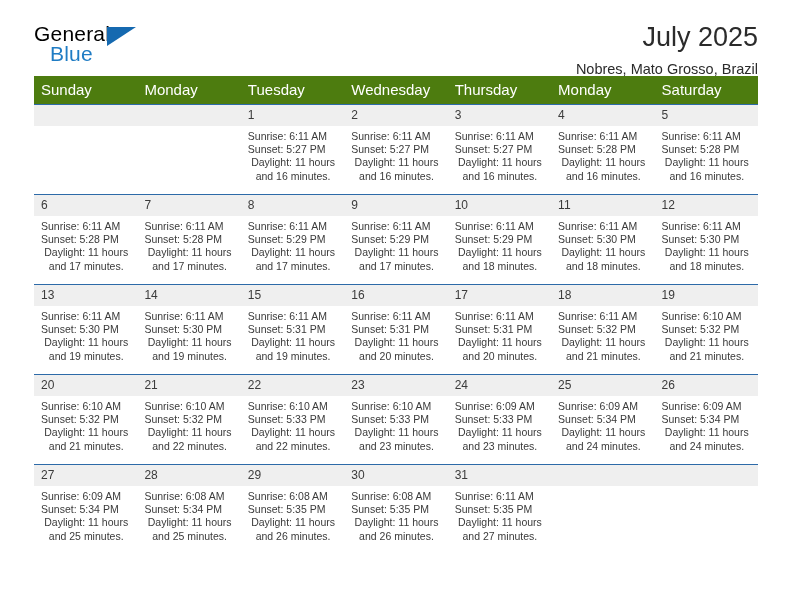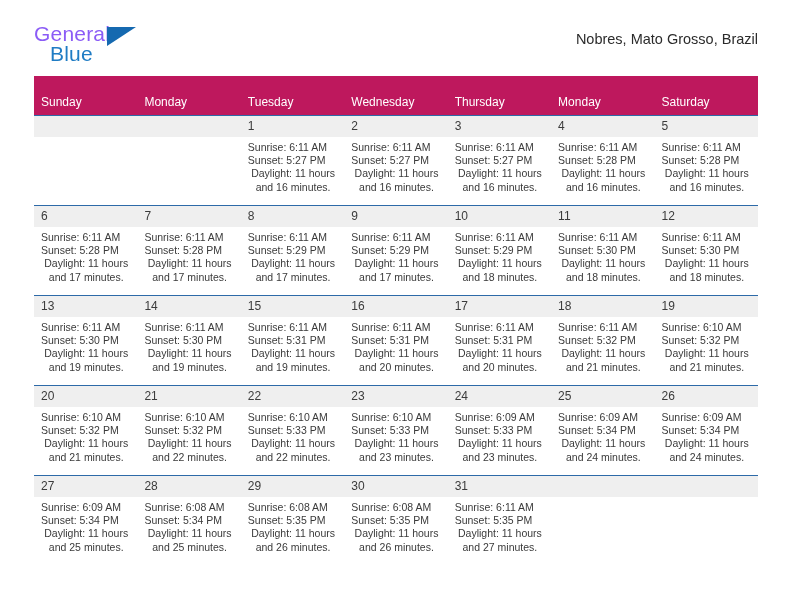--- a/index.html
+++ b/index.html
@@ -35,21 +35,21 @@
     position: relative;
     width: 135px;
     height: 48px;
   }
   .brand-general {
     position: absolute;
     left: 0;
     top: 0;
     font-size: 21px;
     letter-spacing: .2px;
-    color: #8b5cf6;
+    color: #000000;
     font-family: "Liberation Sans", sans-serif;
   }
   .brand-triangle {
     position: absolute;
     left: 73px;
     top: 5px;
     width: 0;
     height: 0;
     border-left: 29px solid #1569b0;
     border-bottom: 19px solid transparent;
@@ -80,26 +80,26 @@
   }
 
   
   .calendar {
     width: 724px;
     border-collapse: collapse;
     table-layout: fixed;
     margin-top: 6px;
   }
   .calendar th {
-    background: #be185d;
+    background: #4d7c0f;
     color: #ffffff;
-    font-size: 12px;
+    font-size: 15px;
     font-weight: normal;
     text-align: left;
-    padding: 19px 0 6px 7px;
+    padding: 5px 0 6px 7px;
     border: none;
   }
   .calendar td {
     vertical-align: top;
     padding: 0;
     border: none;
     border-top: 1.5px solid #2d6aa8;
     height: 89px;
     width: 103.4px;
   }
@@ -134,20 +134,21 @@
 
 <div class="page">
 
   <div class="header">
     <div class="brand">
       <span class="brand-general">General</span>
       <span class="brand-triangle"></span>
       <span class="brand-blue">Blue</span>
     </div>
     <div class="title-block">
+      <h1 class="cal-title">July 2025</h1>
       <div class="cal-subtitle">Nobres, Mato Grosso, Brazil</div>
     </div>
   </div>
 
   <table class="calendar">
     <thead>
       <tr>
         <th>Sunday</th>
         <th>Monday</th>
         <th>Tuesday</th>

